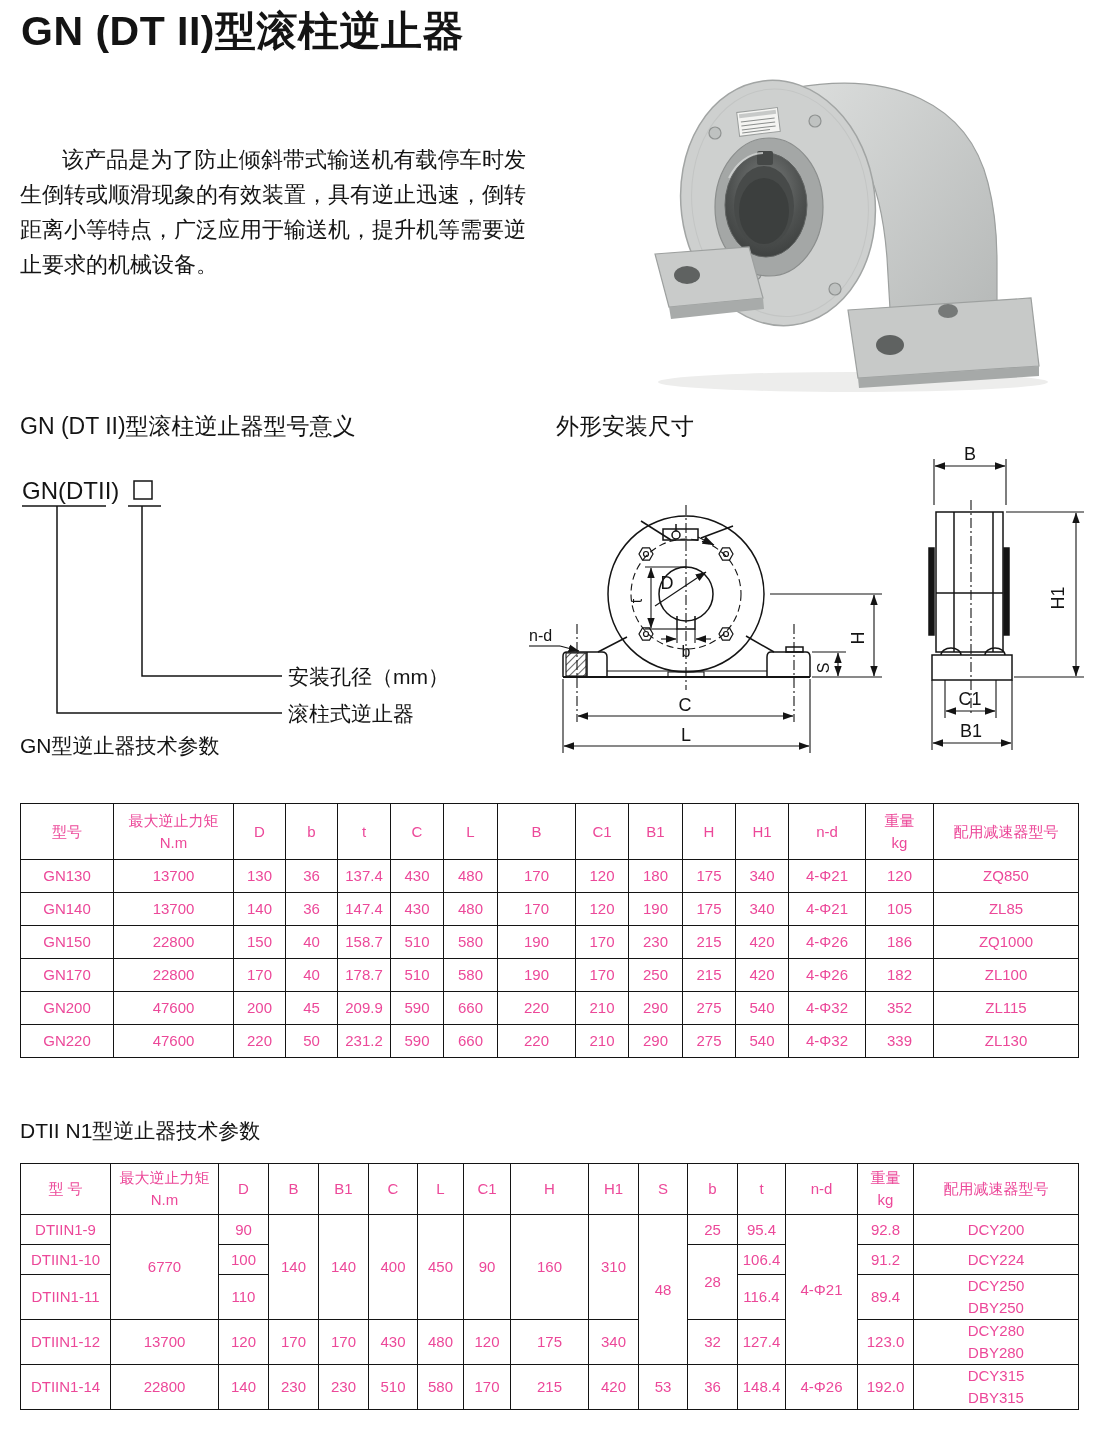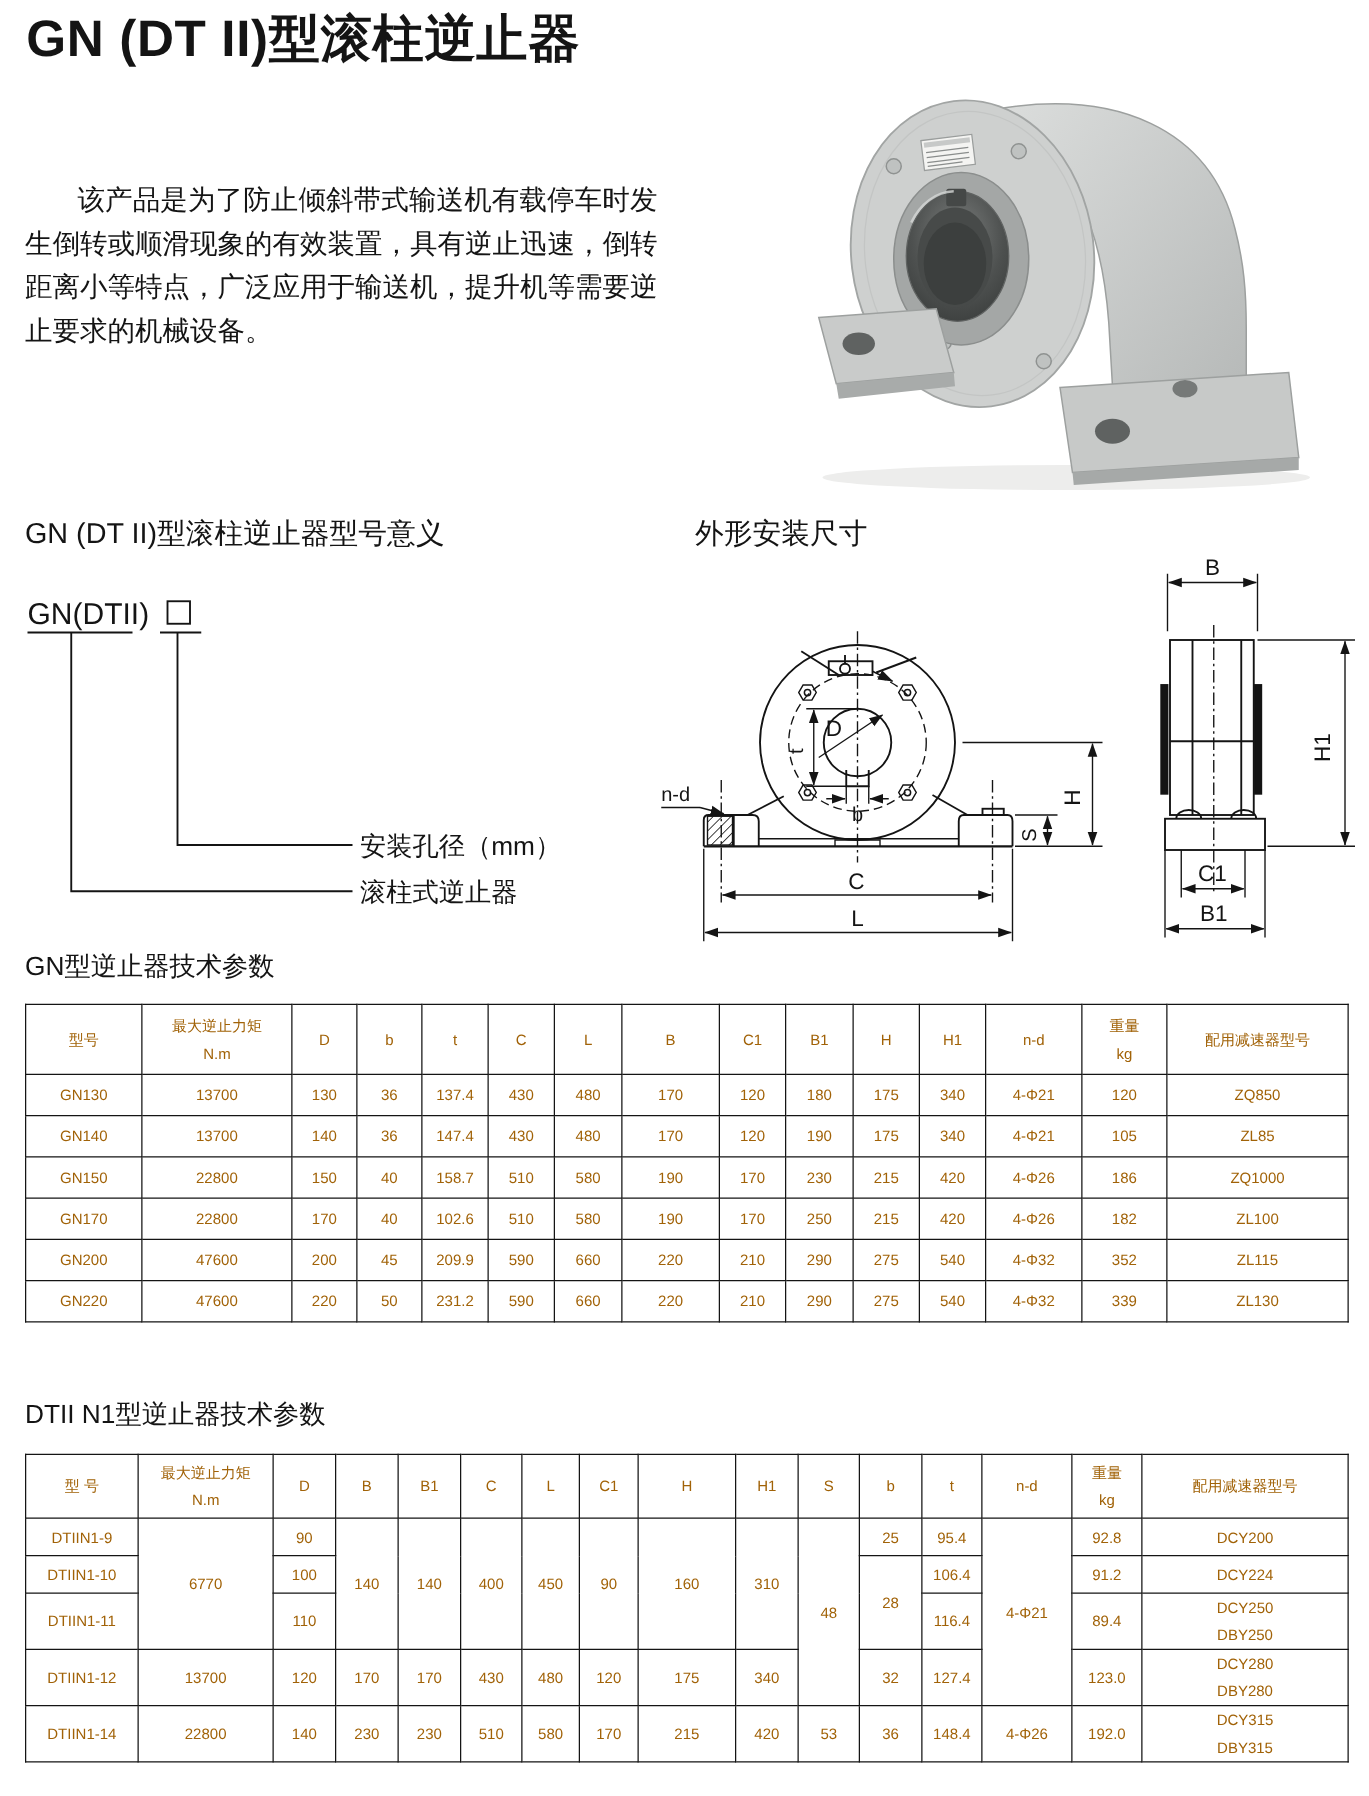--- a/index.html
+++ b/index.html
@@ -6,26 +6,26 @@
   .page{position:relative;width:1095px;height:1437px;background:#fff;color:#141414;
         font-family:"Liberation Sans","DejaVu Sans",sans-serif;overflow:hidden;}
   .page-title{position:absolute;left:21px;top:4px;margin:0;font-size:41px;font-weight:bold;letter-spacing:0.5px;}
   .intro{position:absolute;left:20px;top:142px;width:506px;margin:0;font-size:22px;line-height:35px;
          text-align:justify;text-indent:42px;}
   .photo-wrap{position:absolute;left:643px;top:58px;width:418px;height:338px;}
   .sec-heading{position:absolute;margin:0;font-size:23px;font-weight:normal;white-space:nowrap;}
   #sec-model{left:20px;top:411px;}
   #sec-dim{left:540px;top:411px;margin-left:16px;}
   .tbl-caption{position:absolute;margin:0;font-size:21px;font-weight:normal;left:20px;white-space:nowrap;}
-  #cap1{top:759px;text-align:right;}
+  #cap1{top:732px;text-align:right;}
   #cap2{top:1117px;}
   svg{display:block;}
   .abs{position:absolute;}
   table.params{position:absolute;left:20px;border-collapse:collapse;table-layout:fixed;
-               font-size:12px;color:#a16207;}
+               font-size:15px;color:#ec4899;}
   #table1{top:803px;width:1058px;}
   #table2{top:1163px;width:1058px;border-radius:20px;}
   table.params th, table.params td{border:1.6px solid #141414;text-align:center;vertical-align:middle;
                padding:0 2px;white-space:pre-line;font-weight:normal;line-height:22px;}
   #table1 th{height:55px;}
   #table1 td{height:32px;}
   #table2 th{height:50px;}
   #table2 td{height:29px;}
   
   .dim-label{fill:#141414;stroke:none;font-size:18px;font-family:"Liberation Sans","DejaVu Sans",sans-serif;}
@@ -330,21 +330,21 @@
           <td>420</td>
           <td>4-Φ26</td>
           <td>186</td>
           <td>ZQ1000</td>
         </tr>
         <tr>
           <td>GN170</td>
           <td>22800</td>
           <td>170</td>
           <td>40</td>
-          <td>102.6</td>
+          <td>178.7</td>
           <td>510</td>
           <td>580</td>
           <td>190</td>
           <td>170</td>
           <td>250</td>
           <td>215</td>
           <td>420</td>
           <td>4-Φ26</td>
           <td>182</td>
           <td>ZL100</td>

